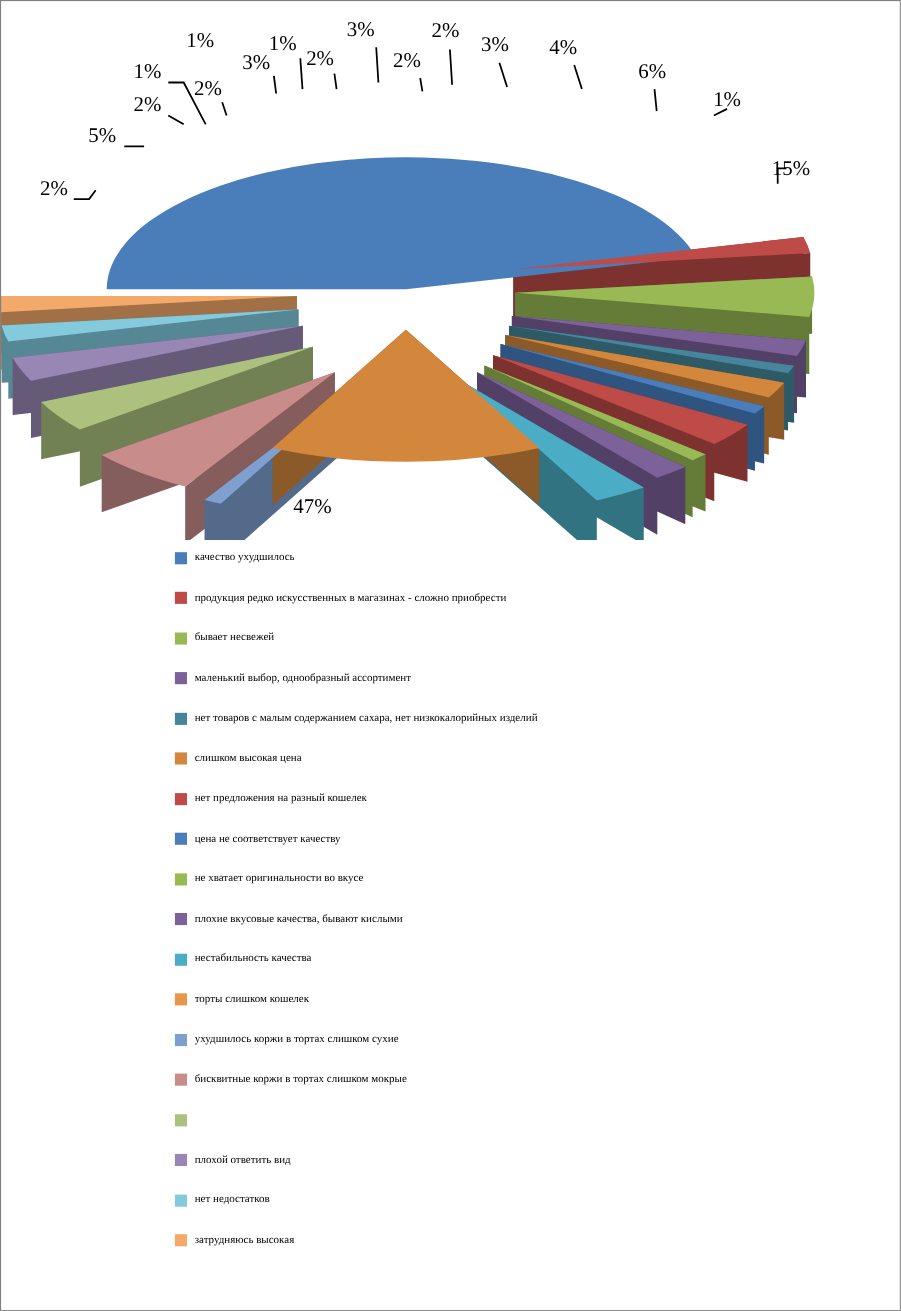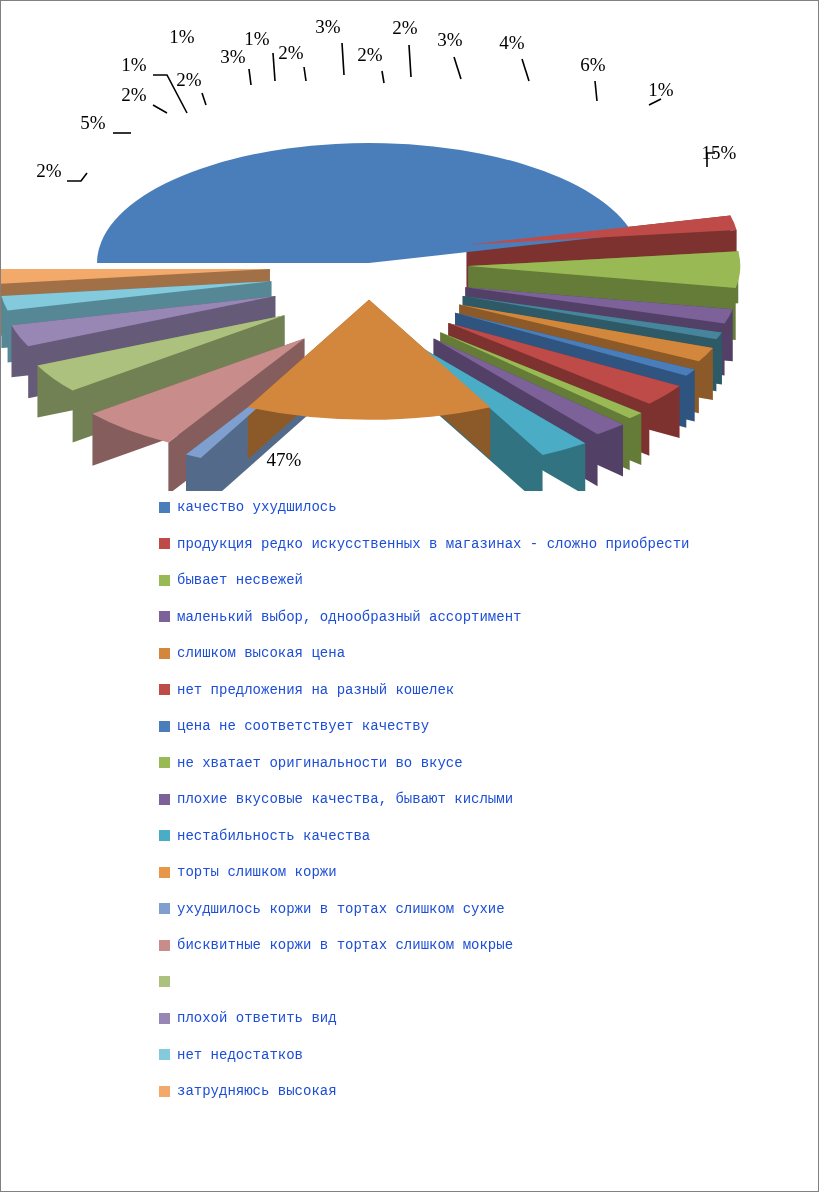--- a/index.html
+++ b/index.html
@@ -52,23 +52,23 @@
     align-items: center;
     height: 36.5px;
   }
   .legend-swatch {
     width: 11px;
     height: 11px;
     flex: 0 0 auto;
     margin-right: 7px;
   }
   .legend-label {
-    font-family: Liberation Mono, monospace;
-    font-size: 14px;
-    color: #1d4ed8;
+    font-family: Liberation Serif, serif;
+    font-size: 10px;
+    color: #000000;
     white-space: nowrap;
     line-height: 1;
   }
 </style>
 </head>
 <body>
 
 <div id="chart-frame">
 
   <div id="pie-area">
@@ -182,20 +182,24 @@
       </div>
       <div class="legend-item">
         <span class="legend-swatch" style="background: rgb(152, 185, 84);"></span>
         <span class="legend-label">бывает несвежей</span>
       </div>
       <div class="legend-item">
         <span class="legend-swatch" style="background: rgb(125, 97, 153);"></span>
         <span class="legend-label">маленький выбор, однообразный ассортимент</span>
       </div>
       <div class="legend-item">
+        <span class="legend-swatch" style="background: rgb(70, 133, 155);"></span>
+        <span class="legend-label">нет товаров с малым содержанием сахара, нет низкокалорийных изделий</span>
+      </div>
+      <div class="legend-item">
         <span class="legend-swatch" style="background: rgb(211, 135, 60);"></span>
         <span class="legend-label">слишком высокая цена</span>
       </div>
       <div class="legend-item">
         <span class="legend-swatch" style="background: rgb(190, 75, 72);"></span>
         <span class="legend-label">нет предложения на разный кошелек</span>
       </div>
       <div class="legend-item">
         <span class="legend-swatch" style="background: rgb(74, 126, 187);"></span>
         <span class="legend-label">цена не соответствует качеству</span>
@@ -207,21 +211,21 @@
       <div class="legend-item">
         <span class="legend-swatch" style="background: rgb(125, 97, 153);"></span>
         <span class="legend-label">плохие вкусовые качества, бывают кислыми</span>
       </div>
       <div class="legend-item">
         <span class="legend-swatch" style="background: rgb(75, 172, 198);"></span>
         <span class="legend-label">нестабильность качества</span>
       </div>
       <div class="legend-item">
         <span class="legend-swatch" style="background: rgb(232, 151, 74);"></span>
-        <span class="legend-label">торты слишком коржи</span>
+        <span class="legend-label">торты слишком кошелек</span>
       </div>
       <div class="legend-item">
         <span class="legend-swatch" style="background: rgb(127, 159, 206);"></span>
         <span class="legend-label">ухудшилось коржи в тортах слишком сухие</span>
       </div>
       <div class="legend-item">
         <span class="legend-swatch" style="background: rgb(200, 140, 138);"></span>
         <span class="legend-label">бисквитные коржи в тортах слишком мокрые</span>
       </div>
       <div class="legend-item">

